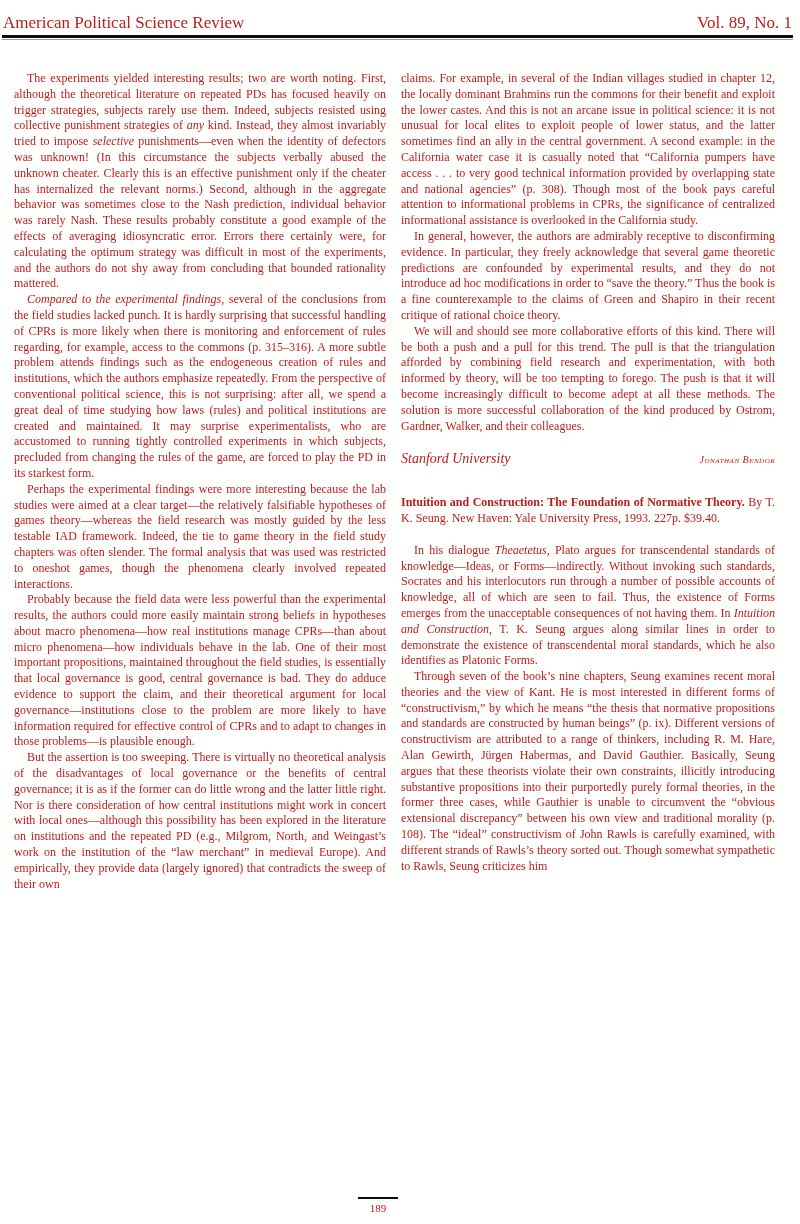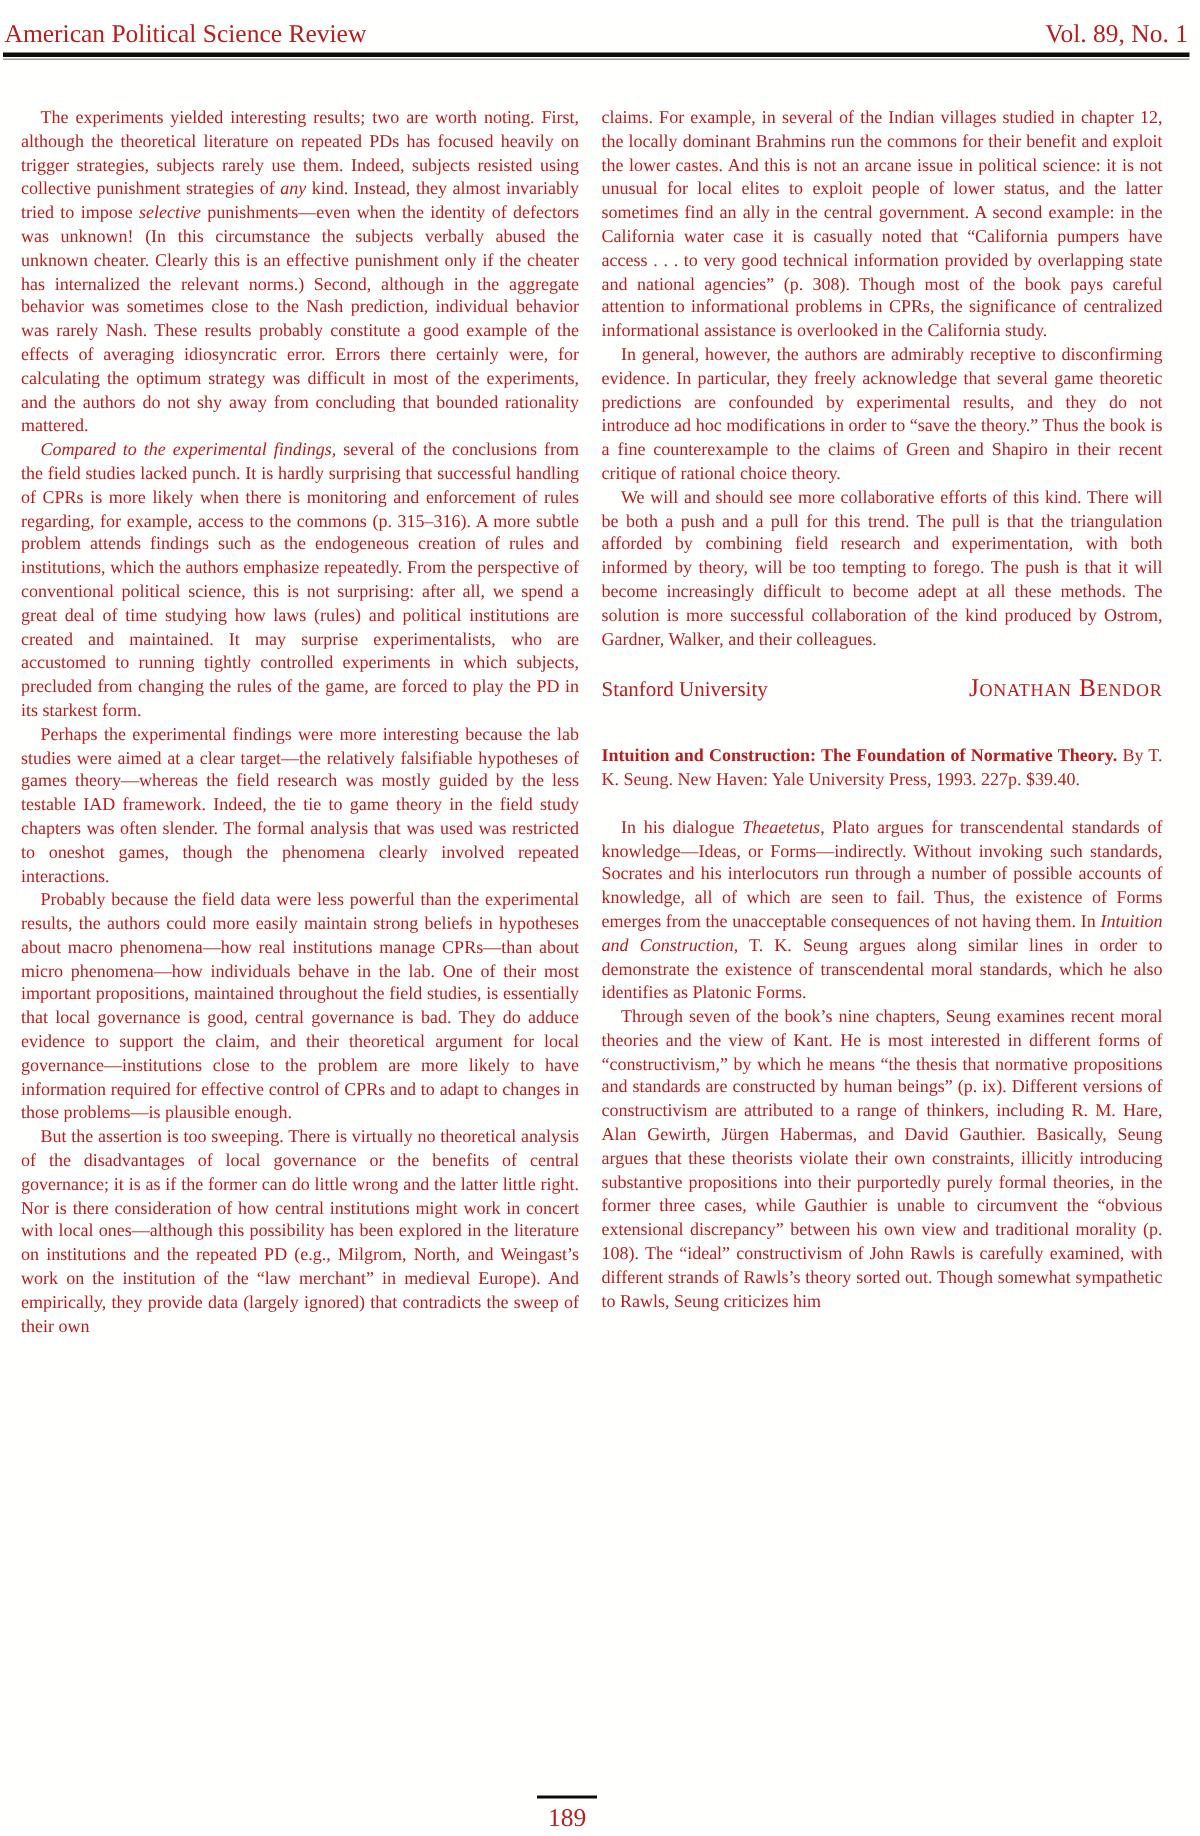--- a/index.html
+++ b/index.html
@@ -50,42 +50,43 @@
   em { font-style: italic; }
   .attribution {
     display: flex;
     justify-content: space-between;
     align-items: baseline;
     margin-top: 17px;
     margin-bottom: 27px;
     font-size: 14px;
     line-height: 15.8px;
   }
-  .affiliation { }
+  .affiliation { font-style: italic; }
   .reviewer {
     font-variant: small-caps;
     letter-spacing: 0.5px;
-    font-size: 17px;
+    font-size: 10px;
+    font-style: italic;
   }
   .review-heading {
     margin: 0 0 16px 0 !important;
   }
   .review-heading .bold { font-weight: bold; }
   .footer-rule {
     position: absolute;
     left: 358px; top: 1185px;
     width: 40px; height: 2px;
     background: #0c0c0c;
   }
   .page-number {
     position: absolute;
     left: 328px; top: 1190px;
     width: 100px;
     text-align: center;
-    font-size: 17px;
+    font-size: 11px;
   }
 </style>
 </head>
 <body>
 
 <div class="page">
 
   <div class="header">
     <span>American Political Science Review</span>
     <span>Vol. 89, No. 1</span>

